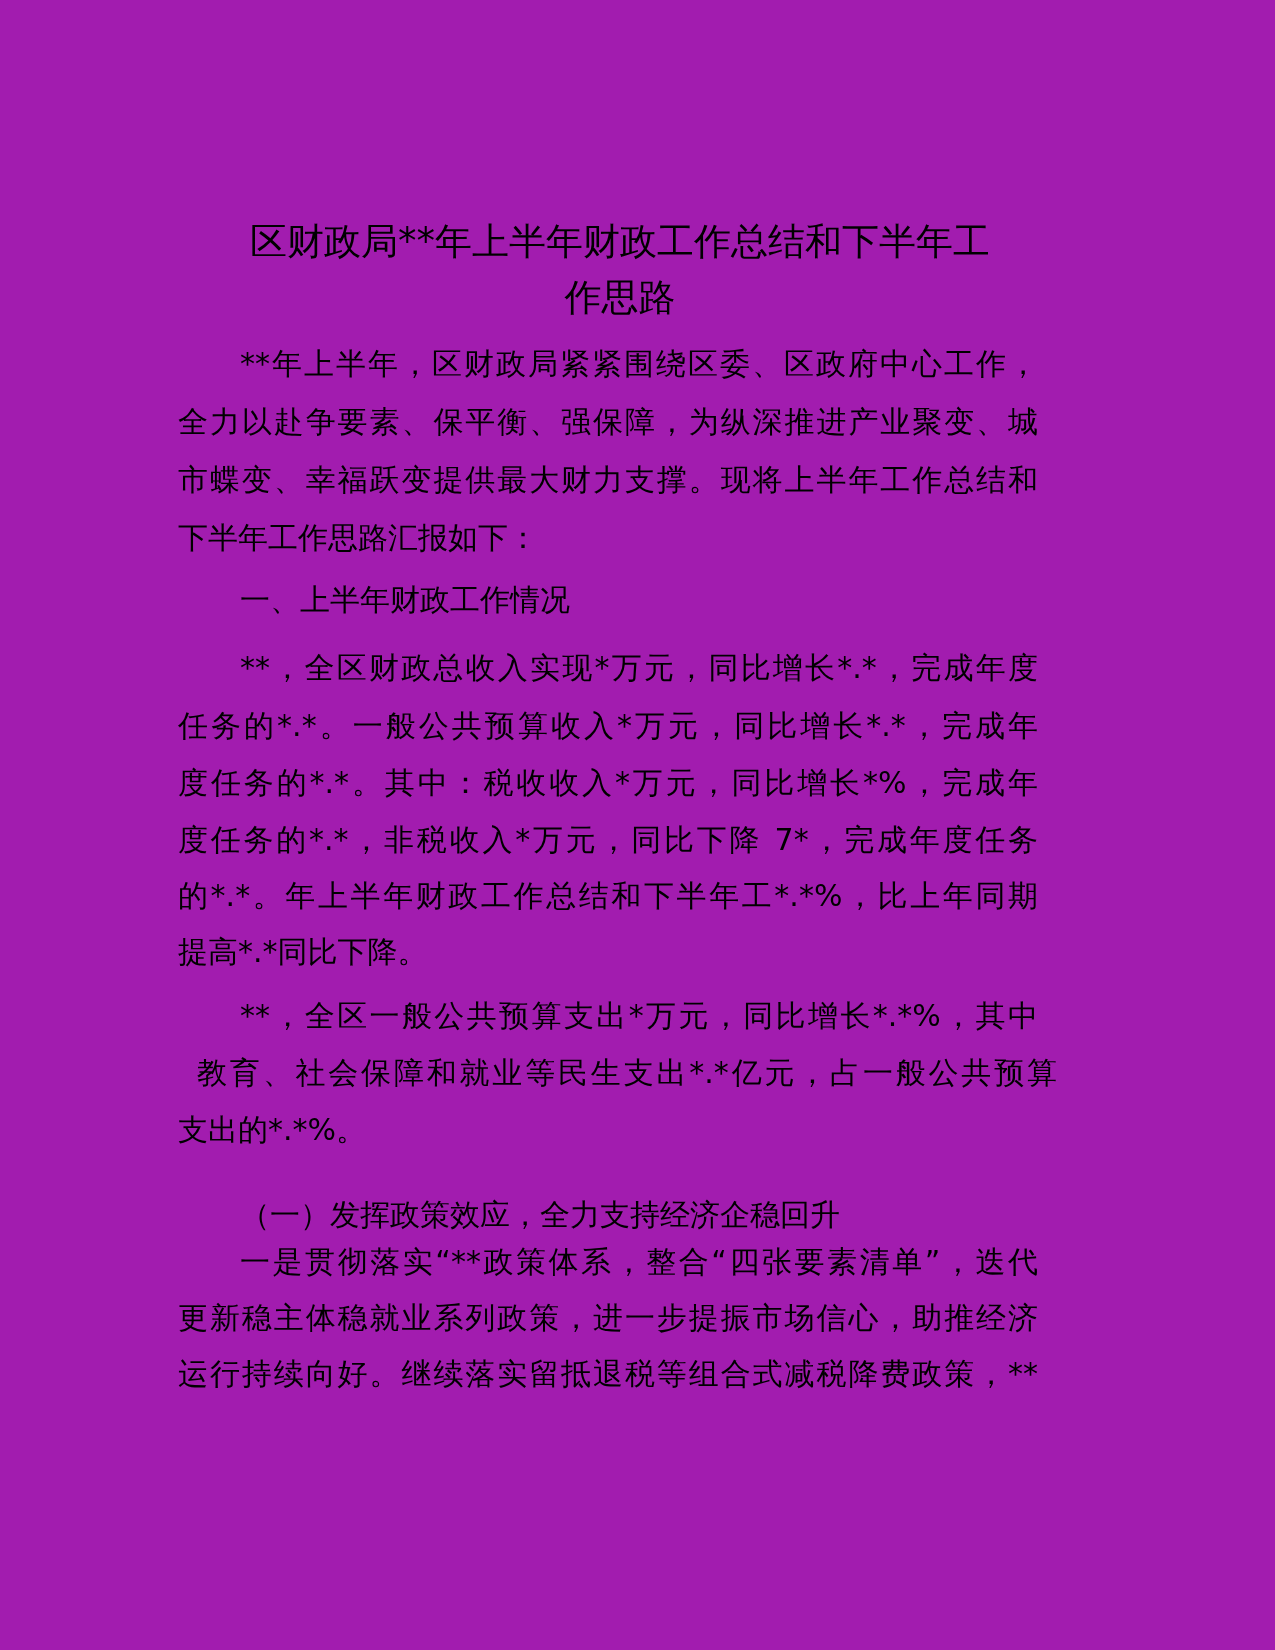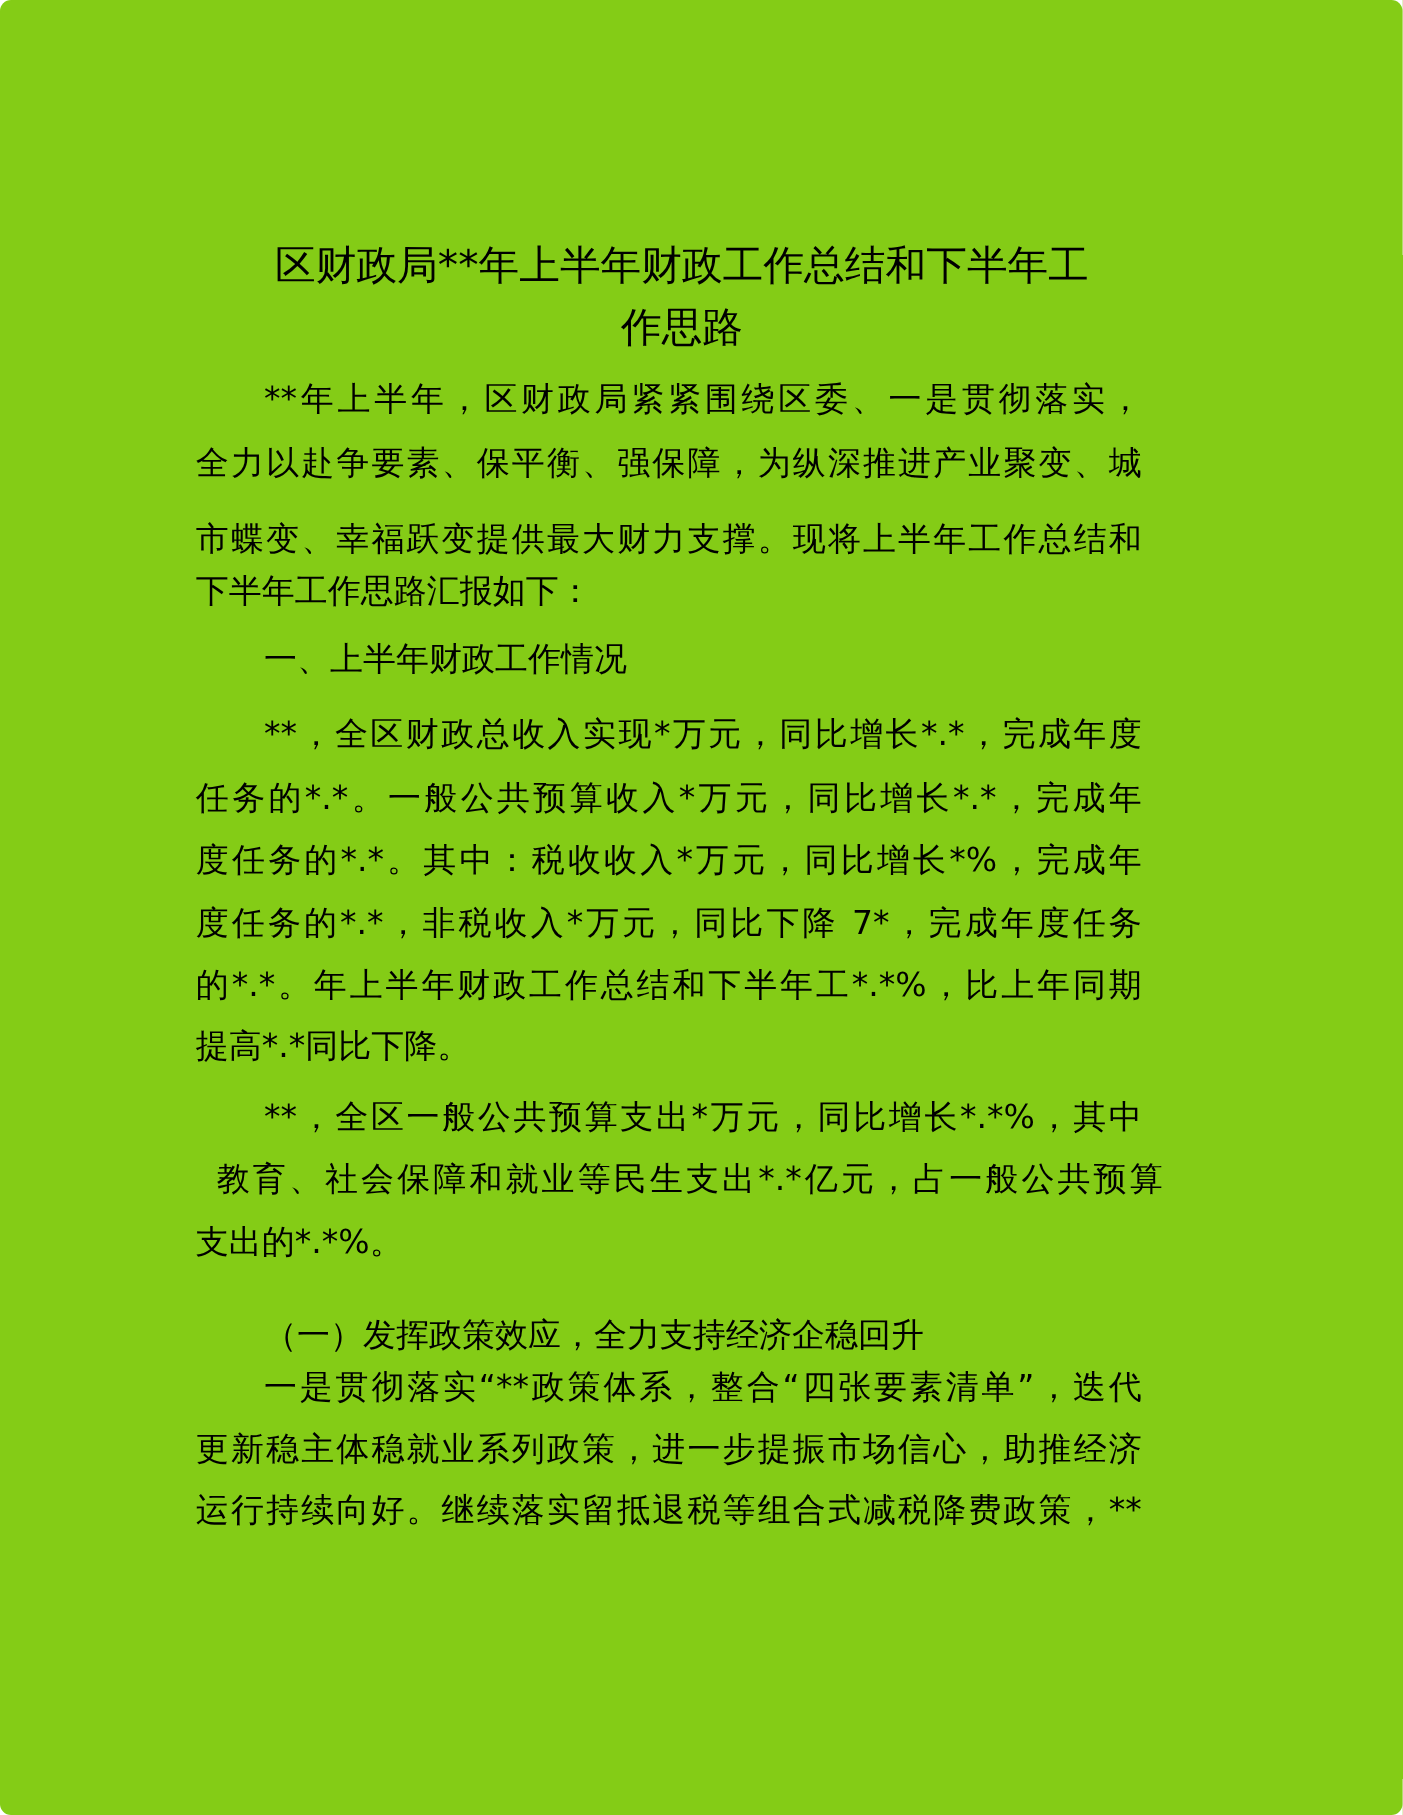--- a/index.html
+++ b/index.html
@@ -1,36 +1,36 @@
 <!DOCTYPE html>
 <html><head>
   <meta charset="utf-8">
   <style>
     html, body { margin: 0; padding: 0; background: #ffffff; }
     body { width: 1275px; height: 1650px; position: relative; overflow: hidden;
            font-family: "DejaVu Sans", "Liberation Sans", sans-serif; color: #000; }
-    .page { position: absolute; left: 0; top: 0; width: 1275px; height: 1650px; background: #84cc16; border-radius: 10px; }
+    .page { position: absolute; left: 0; top: 0; width: 1275px; height: 1650px; background: #a21caf; }
     .title { position: absolute; left: 180px; width: 880px; top: 214px; text-align: center;
              font-size: 37px; line-height: 56px; letter-spacing: 0px; }
     .line { position: absolute; left: 178px; width: 860px; font-size: 30px; line-height: 36px;
             white-space: nowrap; text-align: justify; text-align-last: justify; }
     .line.last { text-align-last: left; }
   </style>
 </head>
 <body>
 
 <div class="page">
   <div class="title">
     <div>区财政局**年上半年财政工作总结和下半年工</div>
     <div>作思路</div>
   </div>
 
-  <div class="line" style="top:346px;left:240px;width:798px;">**年上半年，区财政局紧紧围绕区委、一是贯彻落实，</div>
+  <div class="line" style="top:346px;left:240px;width:798px;">**年上半年，区财政局紧紧围绕区委、区政府中心工作，</div>
   <div class="line" style="top:404px;">全力以赴争要素、保平衡、强保障，为纵深推进产业聚变、城</div>
-  <div class="line" style="top:473px;">市蝶变、幸福跃变提供最大财力支撑。现将上半年工作总结和</div>
+  <div class="line" style="top:462px;">市蝶变、幸福跃变提供最大财力支撑。现将上半年工作总结和</div>
   <div class="line last" style="top:520px;">下半年工作思路汇报如下：</div>
 
   <div class="line last" style="top:582px;left:240px;">一、上半年财政工作情况</div>
 
   <div class="line" style="top:650px;left:240px;width:798px;">**，全区财政总收入实现*万元，同比增长*.*，完成年度</div>
   <div class="line" style="top:708px;">任务的*.*。一般公共预算收入*万元，同比增长*.*，完成年</div>
   <div class="line" style="top:765px;">度任务的*.*。其中：税收收入*万元，同比增长*%，完成年</div>
   <div class="line" style="top:822px;">度任务的*.*，非税收入*万元，同比下降 7*，完成年度任务</div>
   <div class="line" style="top:878px;">的*.*。年上半年财政工作总结和下半年工*.*%，比上年同期</div>
   <div class="line last" style="top:934px;">提高*.*同比下降。</div>

